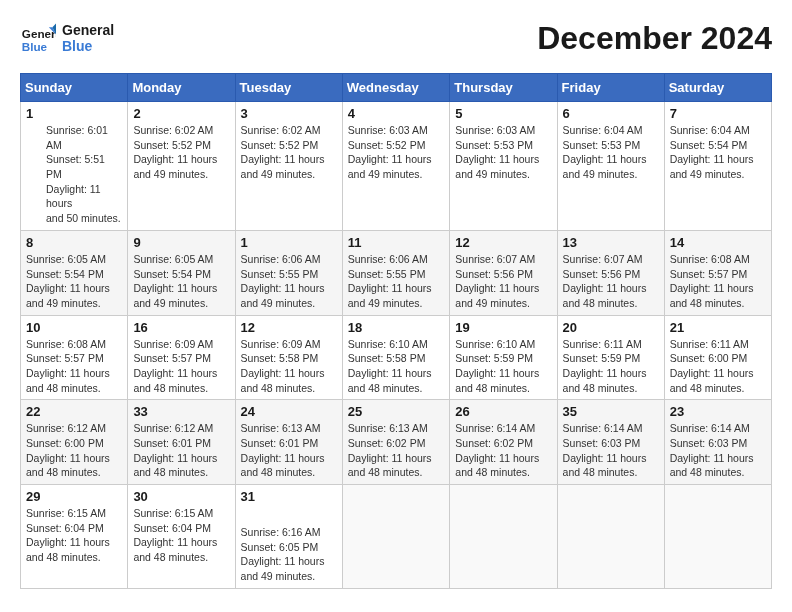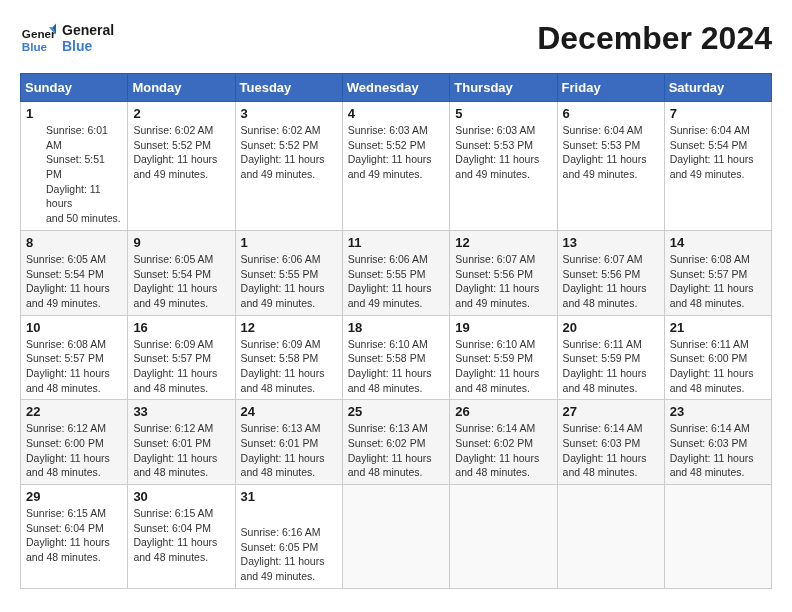--- a/index.html
+++ b/index.html
@@ -297,21 +297,21 @@
 and 48 minutes.</div>
         </td>
         <td>
           <span class="day-num">26</span>
           <div class="day-info" style="white-space: pre-line;">Sunrise: 6:14 AM
 Sunset: 6:02 PM
 Daylight: 11 hours
 and 48 minutes.</div>
         </td>
         <td>
-          <span class="day-num">27</span>
+          <span class="day-num">35</span>
           <div class="day-info" style="white-space: pre-line;">Sunrise: 6:14 AM
 Sunset: 6:03 PM
 Daylight: 11 hours
 and 48 minutes.</div>
         </td>
         <td>
           <span class="day-num">23</span>
           <div class="day-info" style="white-space: pre-line;">Sunrise: 6:14 AM
 Sunset: 6:03 PM
 Daylight: 11 hours

